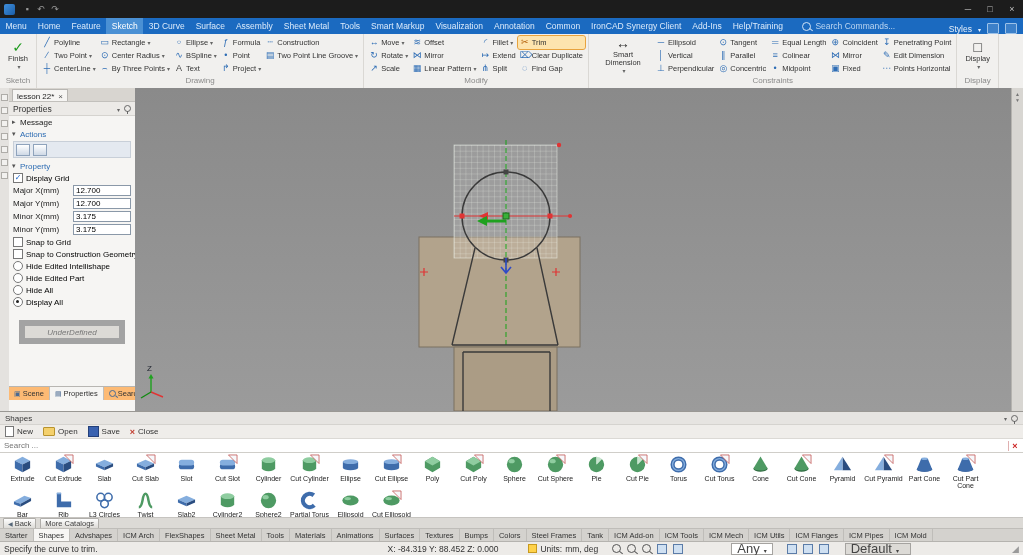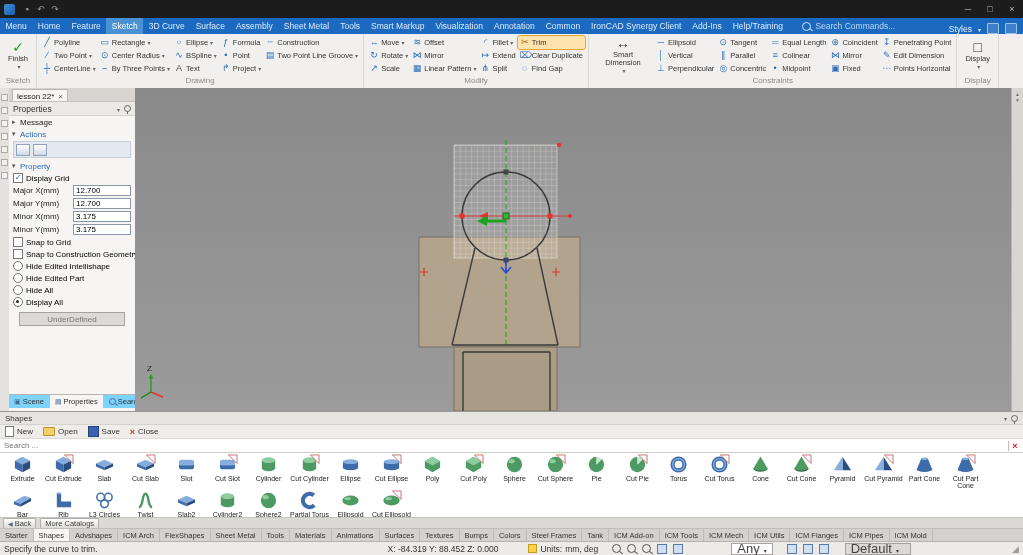--- a/index.html
+++ b/index.html
@@ -67,23 +67,23 @@
   .actions-bar{display:flex;gap:3px;background:#e4e9f0;border:1px solid #c8cfd8;margin:1px 4px 2px;padding:1px 2px;height:13px;align-items:center;}
   .act-ic{width:12px;height:10px;border:1px solid #8fa3bc;background:linear-gradient(#ffffff,#cfd9e6);}
   .chk-row{display:flex;align-items:center;gap:3px;padding:1px 4px;}
   .chk{width:8px;height:8px;border:1px solid #777;background:#fff;font-size:8px;line-height:8px;color:#1a62c8;text-align:center;flex:none;}
   .radio{width:8px;height:8px;border:1px solid #777;border-radius:50%;background:#fff;position:relative;flex:none;}
   .radio.sel::after{content:"";position:absolute;left:2px;top:2px;width:3px;height:3px;background:#222;border-radius:50%;}
   .chk-lab{white-space:nowrap;}
   .prop-row{display:flex;align-items:center;padding:1px 4px;gap:2px;}
   .prop-lab{flex:1;color:#222;white-space:nowrap;}
   .prop-input{width:58px;height:11px;border:1px solid #8a98a8;font-size:8px;padding:0 2px;font-family:inherit;box-sizing:border-box;}
-  .underdef{margin:4px 10px;height:12px;background:#dcdad6;border:1px solid #a3a3a3;color:#777;
-            display:flex;align-items:center;justify-content:center;}
-  .panel-tabs{position:absolute;bottom:3px;left:0;right:0;height:13px;display:flex;background:#7dd3fc;
+  .underdef{margin:12px 10px;height:12px;background:#dcdad6;border:6px solid #a3a3a3;color:#777;
+            display:flex;align-items:center;justify-content:center;font-style:italic;}
+  .panel-tabs{position:absolute;bottom:11px;left:0;right:0;height:13px;display:flex;background:#fdba74;
               border-top:1px solid #b8b6b2;font-size:7.5px;}
   .panel-tab{display:flex;align-items:center;gap:2px;padding:0 5px;border-right:1px solid #c0beba;color:#333;}
   .panel-tab.active{background:#f6f5f3;}
   .pt-ic{font-size:7px;color:#4a6a93;}
   .loupe.tiny{width:5px;height:5px;border-color:#4a6a93;} .loupe.tiny::after{background:#4a6a93;width:3px;}
   #viewport{left:135px;top:88px;width:876px;height:323px;}
   #rightstrip{left:1011px;top:88px;width:12px;height:323px;background:#d8d6d2;border-left:1px solid #b5b3af;
               text-align:center;color:#777;font-size:5px;line-height:6px;padding-top:3px;box-sizing:border-box;}
   
   #shapespanel{left:0;top:411px;width:1023px;height:106px;background:#efedea;border-top:1px solid #9a9894;}

